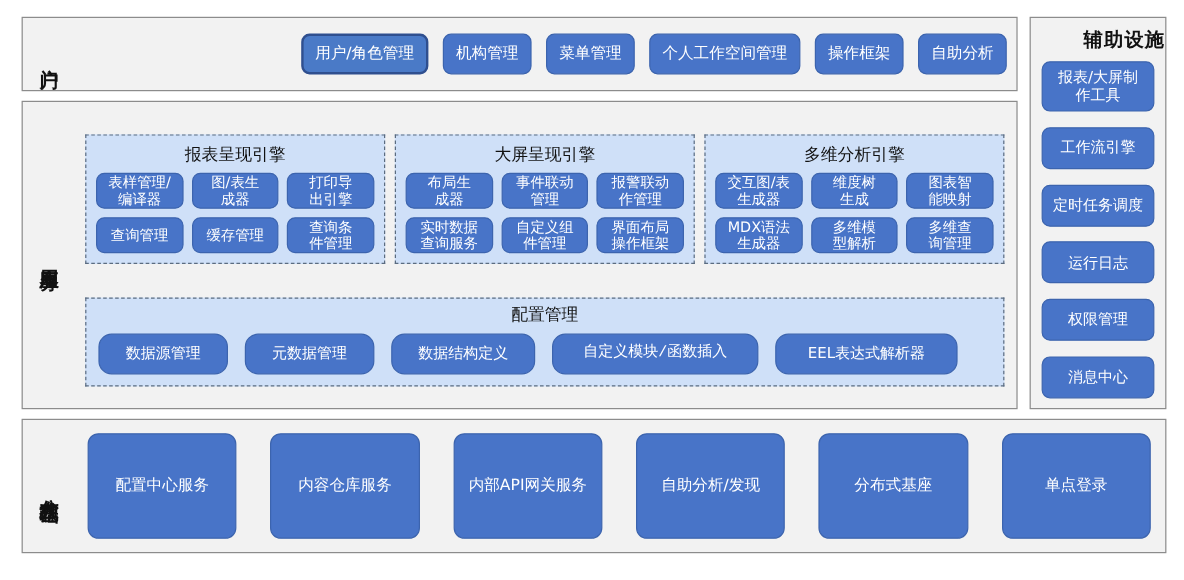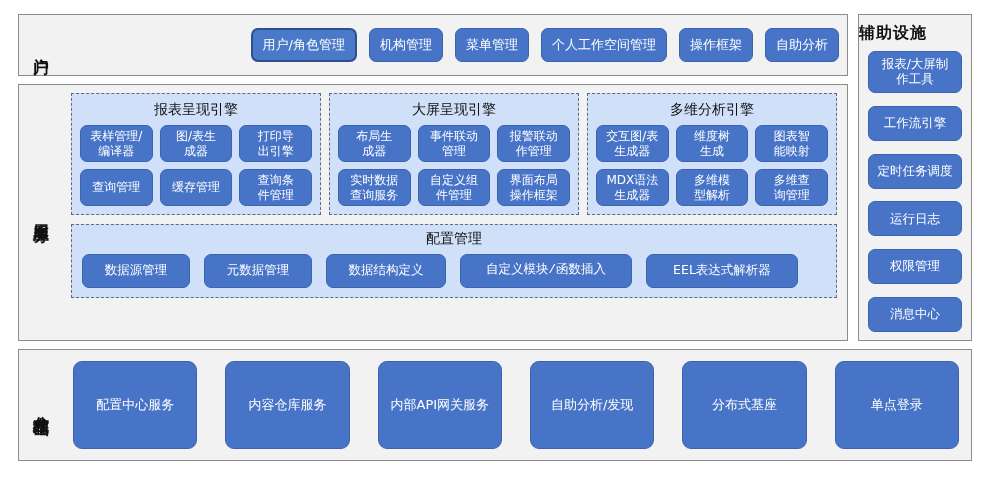--- a/index.html
+++ b/index.html
@@ -56,35 +56,35 @@
   #portal-panel{left:18px;top:14px;width:830px;height:62px;}
   #portal-row{
     position:absolute;left:52px;right:8px;top:0;bottom:0;
     display:flex;align-items:center;gap:12px;justify-content:flex-end;
   }
   #portal-row .btn{height:34px;font-size:13px;flex:0 0 auto;padding:0 10px;}
 
   
   #aux-panel{left:858px;top:14px;width:114px;height:327px;}
   #aux-title{
-    text-align:left;font-weight:bold;font-size:16px;color:#111;
+    text-align:right;font-weight:bold;font-size:16px;color:#111;
     margin-top:8px;letter-spacing:1px;
   }
   #aux-list{
     position:absolute;left:9px;right:9px;top:36px;bottom:8px;
     display:flex;flex-direction:column;justify-content:space-between;
   }
   #aux-list .btn{height:35px;font-size:12.5px;}
   #aux-list .btn.two{height:42px;}
 
   
   #app-panel{left:18px;top:84px;width:830px;height:257px;}
   #app-body{position:absolute;left:52px;right:10px;top:8px;bottom:8px;}
 
-  .engines{display:flex;gap:8px;height:122px;}
+  .engines{display:flex;gap:8px;height:146px;align-items:center;}
   .engine{
     flex:1 1 0;
     background:#cfe0f8;
     border:1px dashed #5b6c80;
     box-sizing:border-box;
     padding:4px 8px 8px;
     display:flex;flex-direction:column;
   }
   .engine-title{
     text-align:center;font-size:14px;color:#111;font-weight:400;
@@ -103,21 +103,21 @@
     margin-top:9px;
     height:74px;
     background:#cfe0f8;
     border:1px dashed #5b6c80;
     box-sizing:border-box;
     padding:3px 10px 8px;
     display:flex;flex-direction:column;
   }
   .config-title{text-align:center;font-size:14px;color:#111;margin:2px 0 4px;}
   .config-row{flex:1;display:flex;align-items:center;gap:14px;}
-  .config-row .btn{height:34px;font-size:12.5px;padding:12px 8px;}
+  .config-row .btn{height:34px;font-size:12.5px;padding:12px 8px;border-radius:11px;}
   .config-row .c1{flex:0 0 108px;}
   .config-row .c2{flex:0 0 108px;}
   .config-row .c3{flex:0 0 120px;}
   .config-row .c4{flex:0 0 172px;font-family:Liberation Mono, monospace;}
   .config-row .c5{flex:0 0 152px;}
 
   
   #base-panel{left:18px;top:349px;width:954px;height:112px;}
   #base-row{
     position:absolute;left:54px;right:12px;top:11px;bottom:11px;

